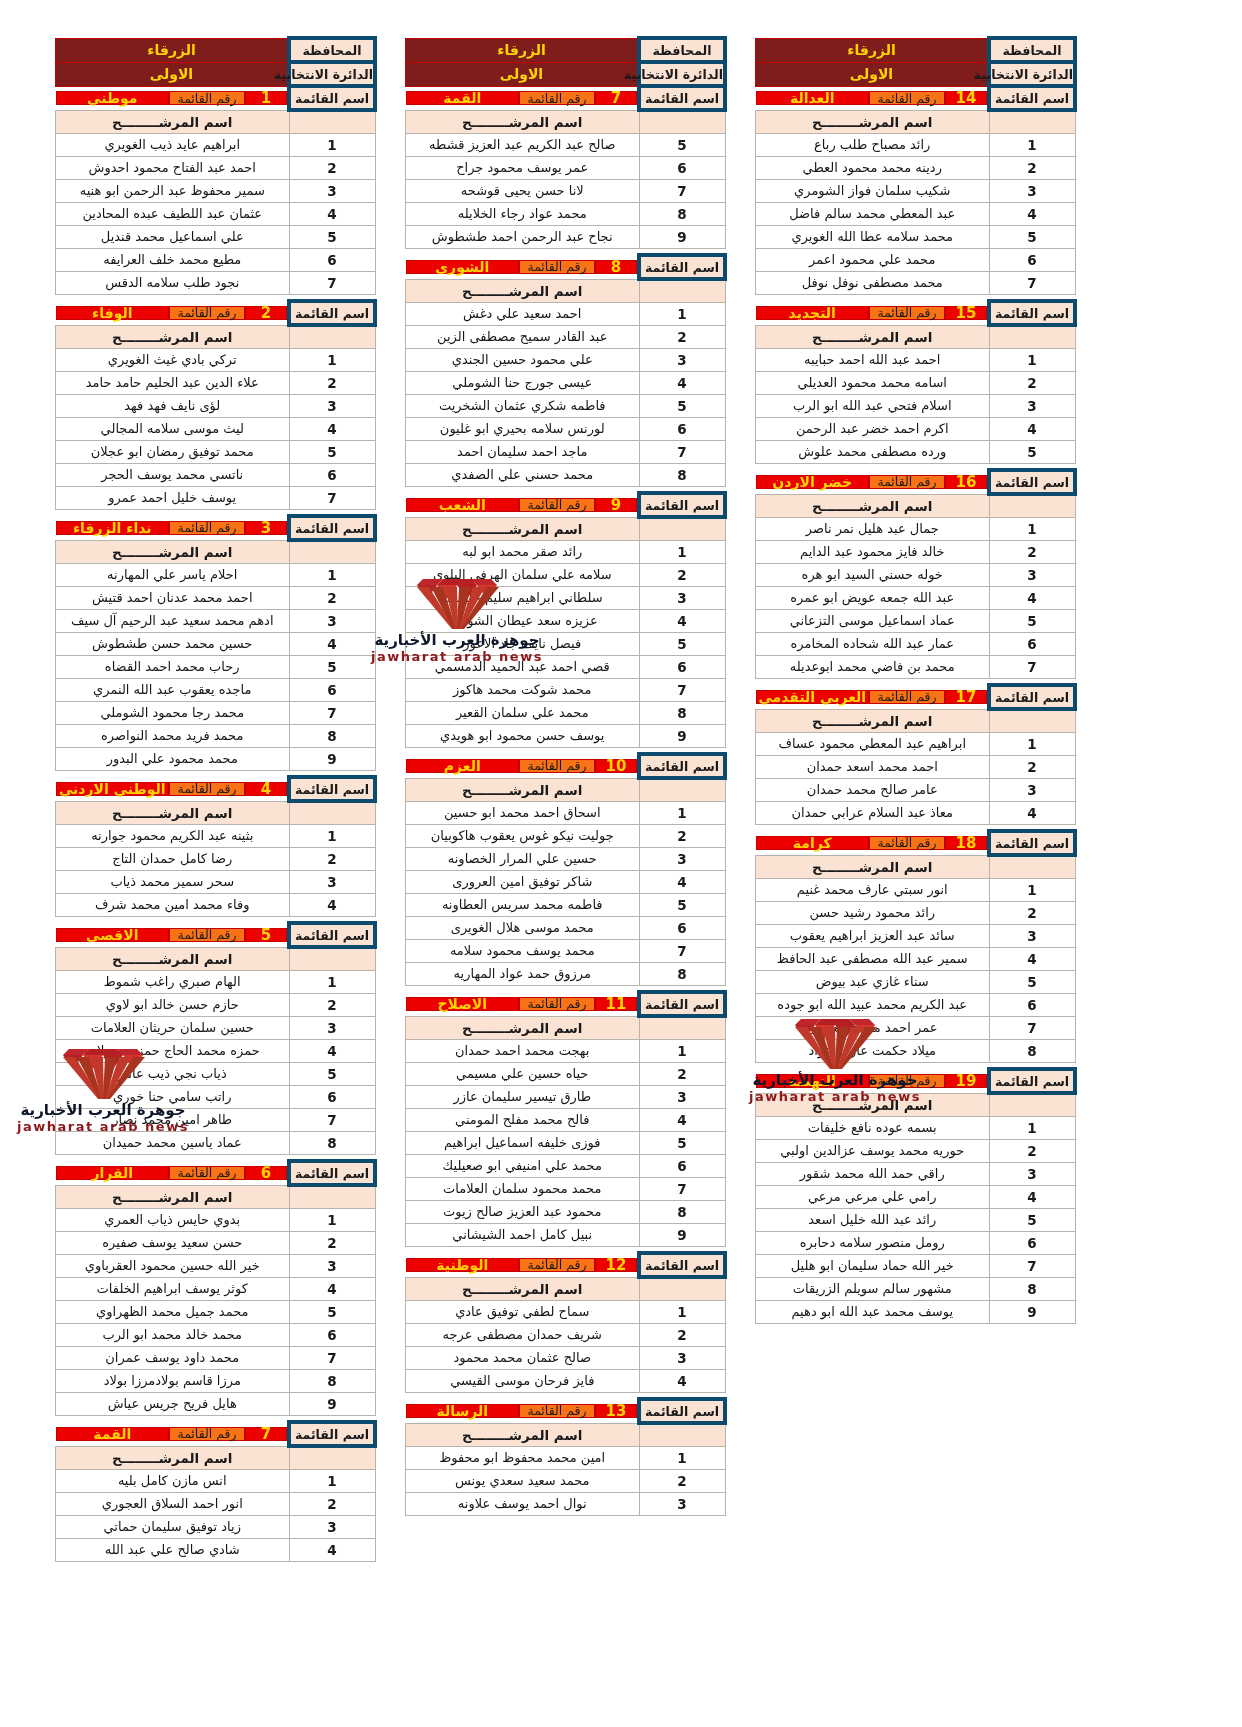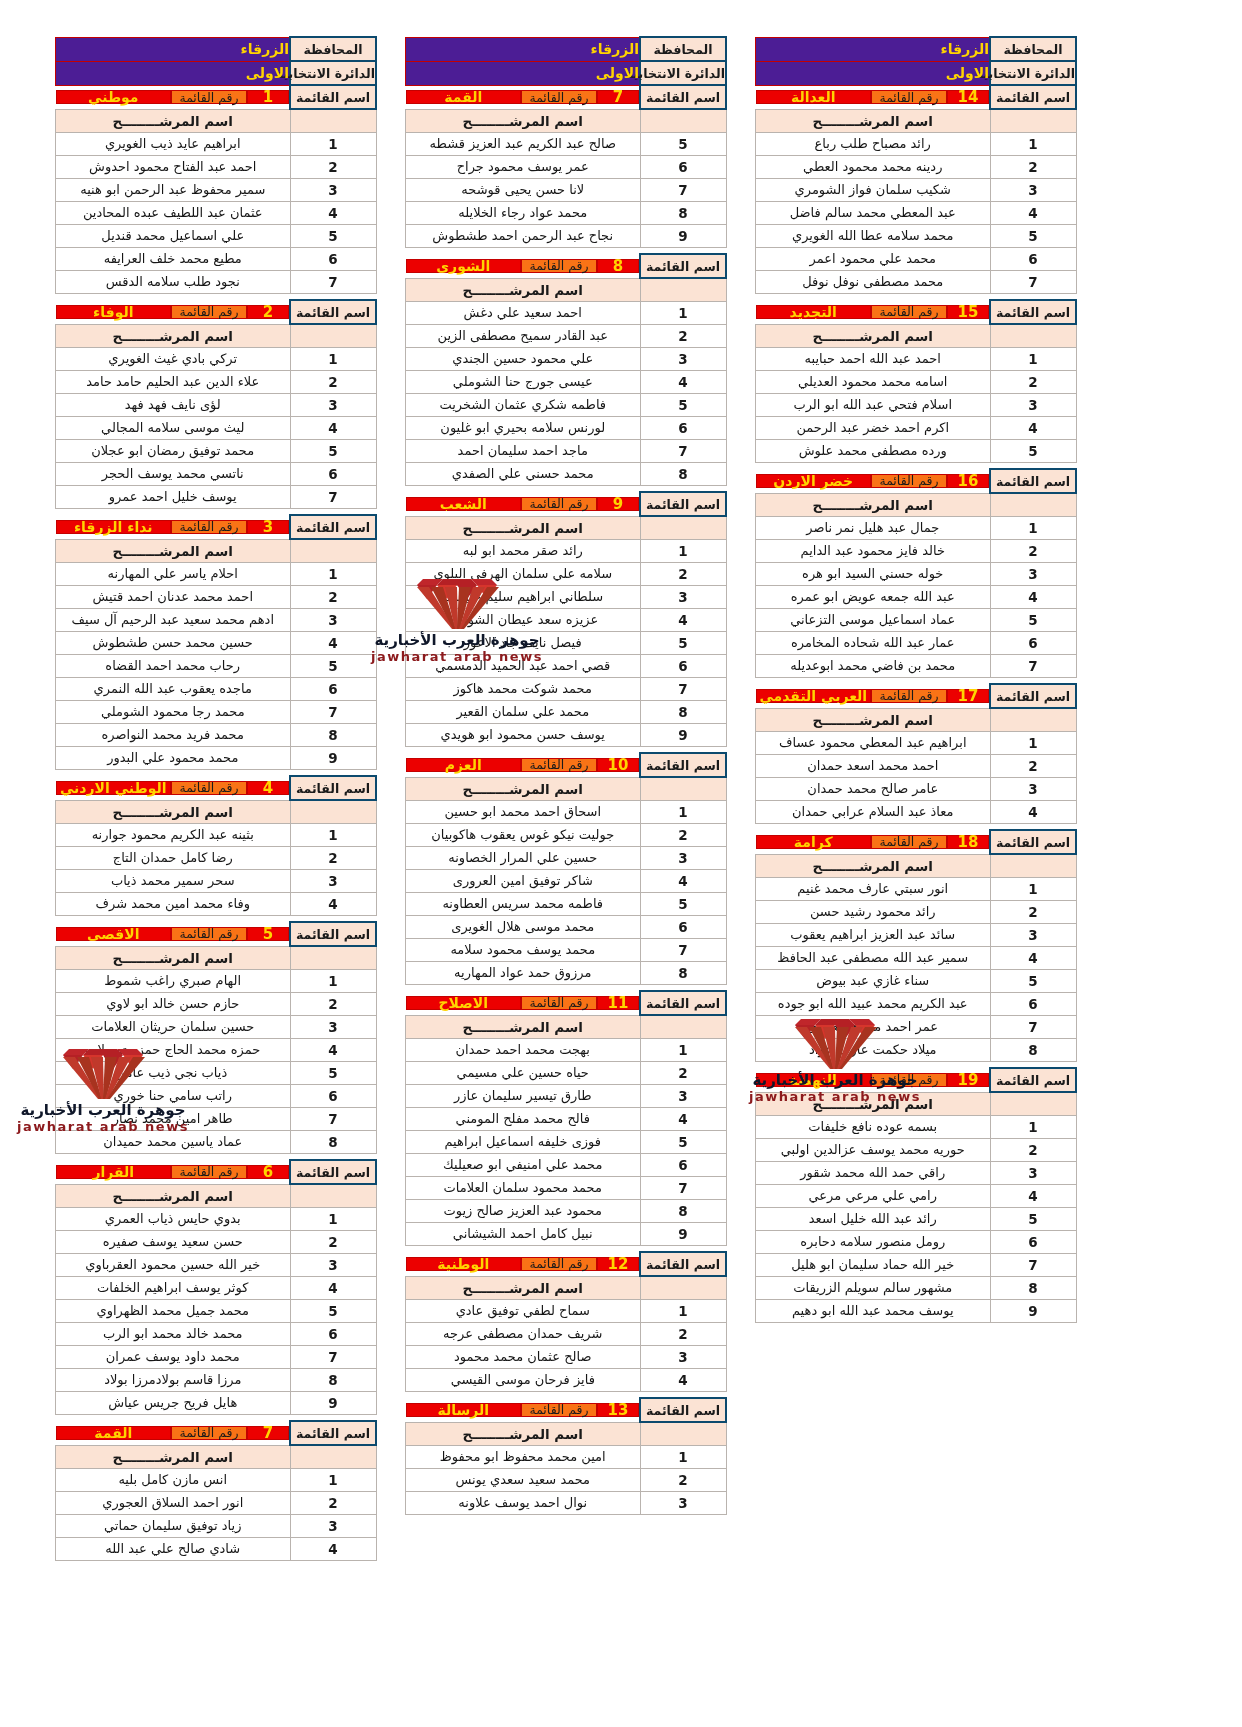--- a/index.html
+++ b/index.html
@@ -37,35 +37,36 @@
     border-collapse: collapse;
     table-layout: fixed;
     direction: rtl;
   }
   table.grp td { padding: 0; }
 
   
   .lbl {
     width: 86px;
     background: #fbe3d4;
-    border: 2px solid #0c4a6e;
+    border: 4px solid #0c4a6e;
     color: #1a1a1a;
     font-size: 12.5px;
     font-weight: bold;
     text-align: center;
     height: 24px;
     white-space: nowrap;
     letter-spacing: -0.2px;
   }
   .redbar {
-    background: #4c1d95;
+    background: #7f1d1d;
     border: 1px solid #c40000;
     color: #ffd400;
     font-weight: bold;
     font-size: 14px;
+    text-align: center;
     height: 24px;
   }
   .listname-cell { padding: 0 !important; border: none !important; }
   .listname-inner {
     display: flex;
     flex-direction: row-reverse;
     height: 14px;
     width: 100%;
   }
   .ln-name {

